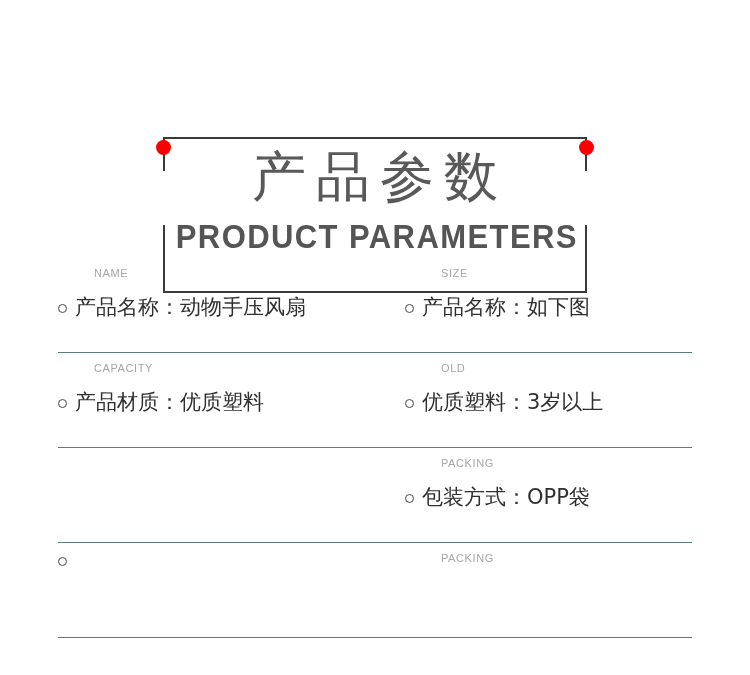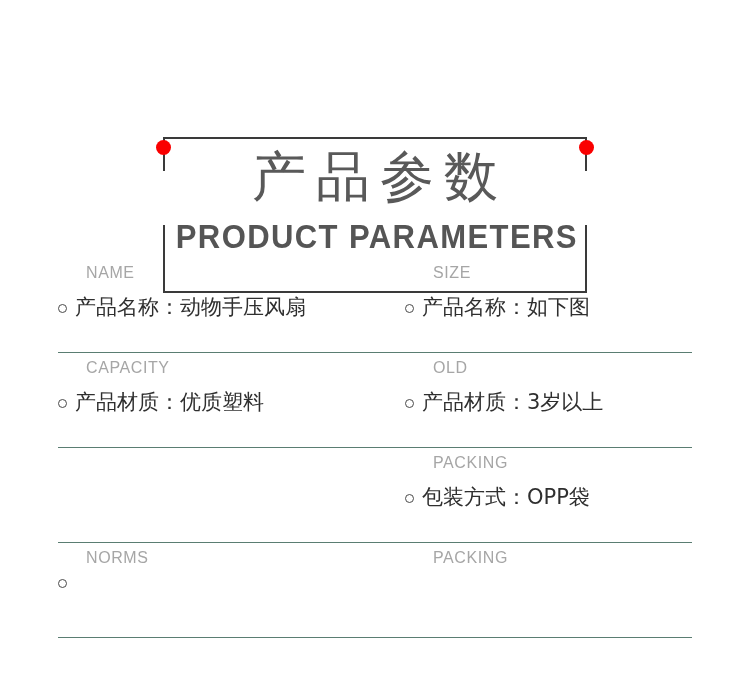--- a/index.html
+++ b/index.html
@@ -125,26 +125,26 @@
   }
 
   .spec-cell {
     position: absolute;
     top: 0;
   }
   .spec-cell.col-left  { left: 0px;   width: 345px; }
   .spec-cell.col-right { left: 347px; width: 287px; }
 
   .spec-label {
-    font-size: 16px;
+    font-size: 11px;
     line-height: 14px;
     letter-spacing: 0.6px;
     color: #a6a6a6;
     font-family: "Liberation Sans", sans-serif;
-    margin-left: 28px;
+    margin-left: 36px;
     padding-top: 8px;
     white-space: nowrap;
   }
 
   .spec-body {
     display: flex;
     align-items: center;
     margin-top: 12px;
   }
 
@@ -214,40 +214,39 @@
       <div class="spec-label">CAPACITY</div>
       <div class="spec-body">
         <span class="bullet-ring"></span>
         <span class="spec-value">产品材质：优质塑料</span>
       </div>
     </div>
     <div class="spec-cell col-right">
       <div class="spec-label">OLD</div>
       <div class="spec-body">
         <span class="bullet-ring"></span>
-        <span class="spec-value">产品材质：3岁以上</span>
+        <span class="spec-value">优质塑料：3岁以上</span>
       </div>
     </div>
     <div class="divider"></div>
   </div>
 
   <div class="spec-row">
     <div class="spec-cell col-right">
       <div class="spec-label">PACKING</div>
       <div class="spec-body">
         <span class="bullet-ring"></span>
         <span class="spec-value">包装方式：OPP袋</span>
       </div>
     </div>
     <div class="divider"></div>
   </div>
 
   <div class="spec-row">
     <div class="spec-cell col-left">
-      <div class="spec-label">NORMS</div>
       <div class="spec-body">
         <span class="bullet-ring"></span>
       </div>
     </div>
     <div class="spec-cell col-right">
       <div class="spec-label">PACKING</div>
     </div>
     <div class="divider"></div>
   </div>
 

